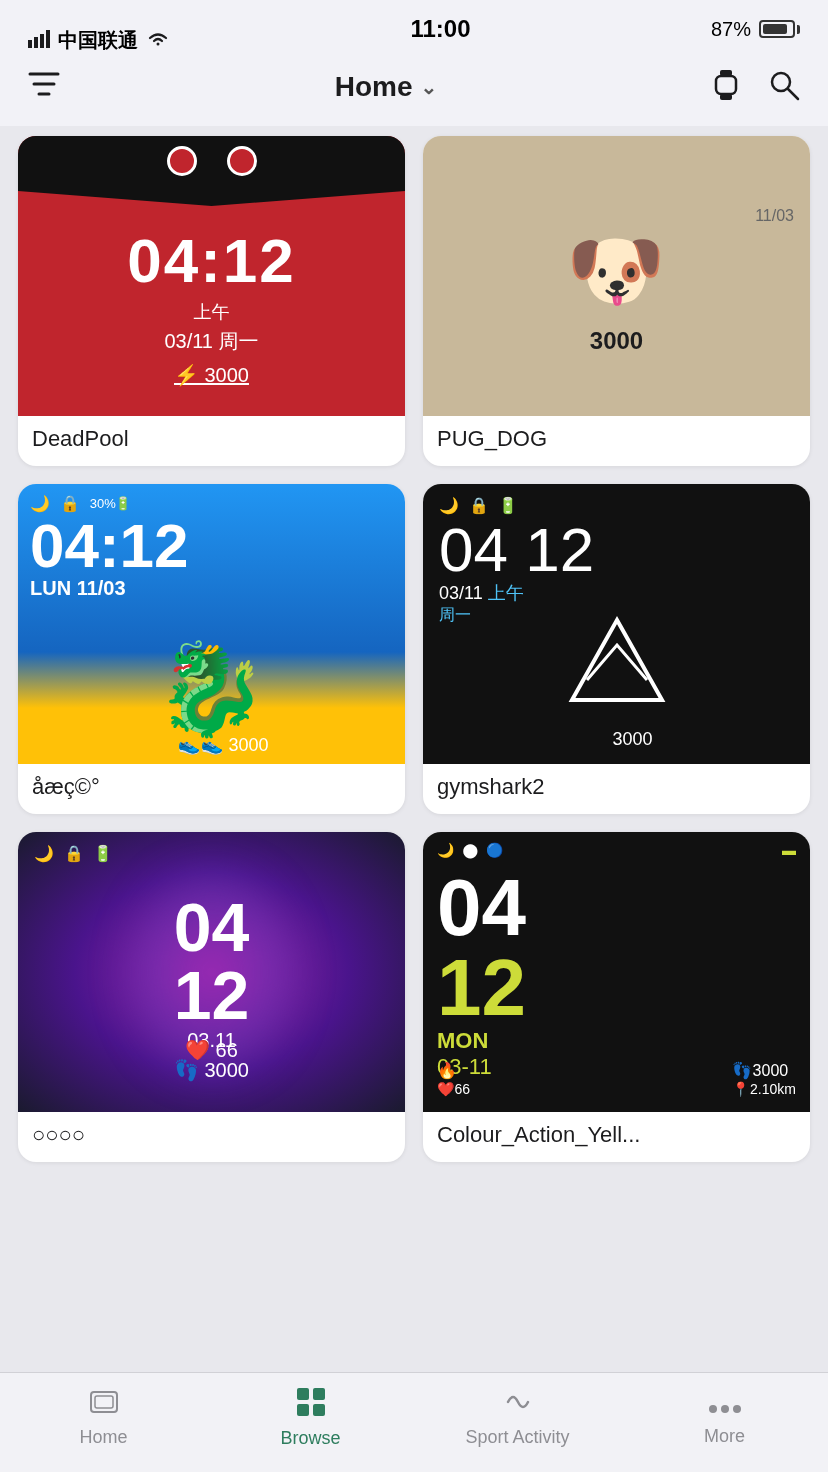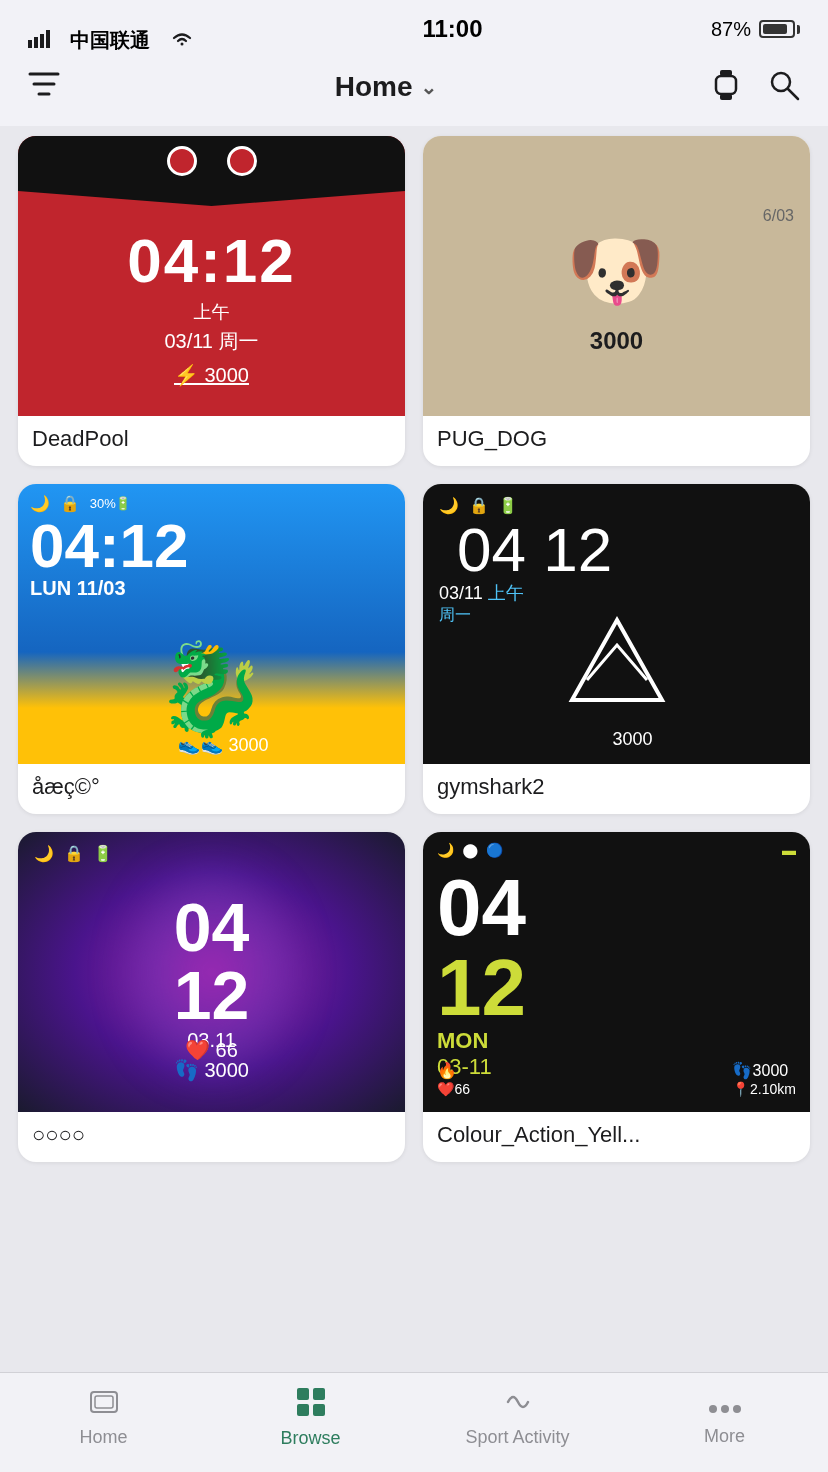--- a/index.html
+++ b/index.html
@@ -17,21 +17,21 @@
       background: #f2f2f7;
       display: flex;
       align-items: center;
       justify-content: space-between;
       padding: 12px 28px 8px;
       height: 54px;
     }
     .status-left {
       display: flex;
       align-items: center;
-      gap: 20px;
+      gap: 8px;
       font-size: 22px;
       font-weight: 600;
       margin-top: 23px;
     }
     .status-center {
       font-size: 24px;
       font-weight: 600;
     }
     .status-right {
       display: flex;
@@ -171,21 +171,21 @@
       background: #111;
       width: 100%;
       height: 100%;
       display: flex;
       flex-direction: column;
       padding: 12px 16px;
       color: #fff;
       position: relative;
     }
     .face-gymshark .status-row { font-size: 16px; display: flex; gap: 10px; color: #4fc3f7; }
-    .face-gymshark .time-big { font-size: 62px; font-weight: 300; line-height: 1; margin-top: 4px; margin-left: 18px; }
+    .face-gymshark .time-big { font-size: 62px; font-weight: 300; line-height: 1; margin-top: 4px; }
     .face-gymshark .date-line { font-size: 18px; color: #fff; }
     .face-gymshark .date-cn { font-size: 16px; color: #4fc3f7; }
     .face-gymshark .steps { position: absolute; bottom: 14px; width: 100%; text-align: center; font-size: 18px; }
 
     .face-purple {
       background: radial-gradient(ellipse at center, #9c27b0 0%, #4a148c 50%, #1a1a2e 100%);
       width: 100%;
       height: 100%;
       display: flex;
       flex-direction: column;
@@ -348,21 +348,21 @@
           <div class="steps" style="margin-top:8px;text-decoration:underline;">⚡ 3000</div>
         </div>
       </div>
     </div>
     <div class="watch-card-label">DeadPool</div>
   </div>
 
   <div class="watch-card">
     <div class="watch-card-image">
       <div class="face-pugdog" style="background:#c8b89a;">
-        <div style="font-size:16px;color:#666;align-self:flex-end;padding-right:16px;padding-top:10px;">6/03</div>
+        <div style="font-size:16px;color:#666;align-self:flex-end;padding-right:16px;padding-top:10px;">11/03</div>
         <div style="font-size:80px;line-height:1;">🐶</div>
         <div style="font-size:24px;font-weight:700;color:#1c1c1e;margin-top:10px;">3000</div>
       </div>
     </div>
     <div class="watch-card-label">PUG_DOG</div>
   </div>
 
   <div class="watch-card">
     <div class="watch-card-image">
       <div class="face-goku">

